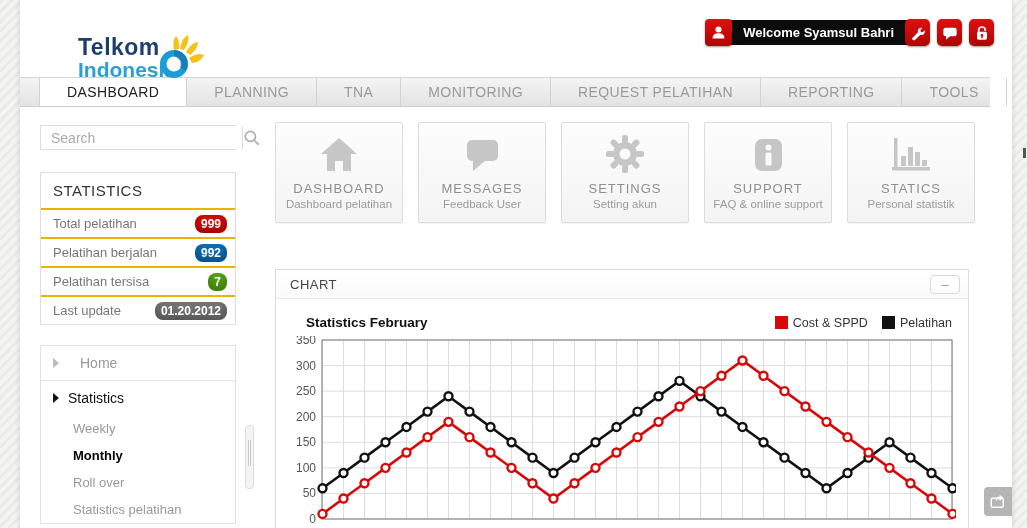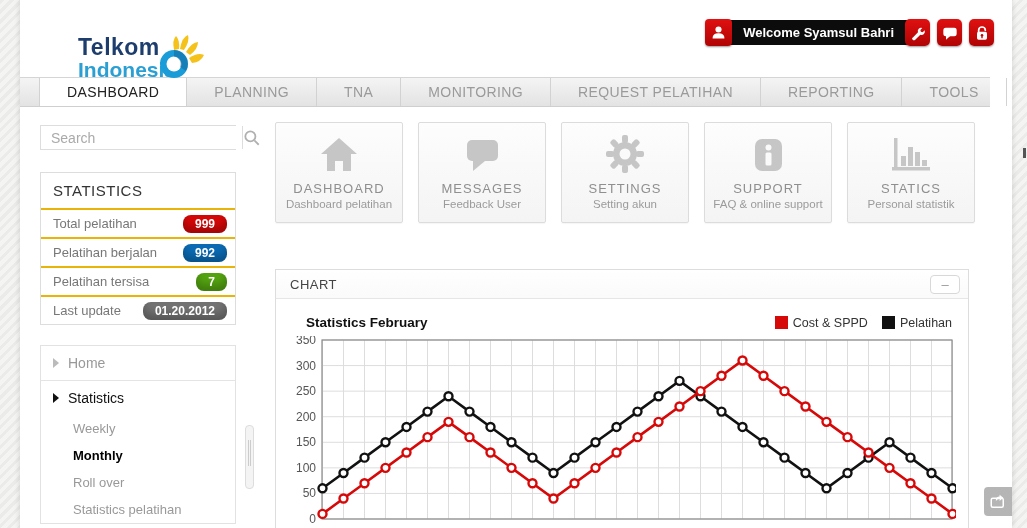--- a/index.html
+++ b/index.html
@@ -49,27 +49,27 @@
     color:#555; font-family:"Liberation Sans",sans-serif; }
   .searchbox input::placeholder { color:#aaa; }
   .search-btn { width:36px; border-left:1px solid #ddd; display:flex; align-items:center;
     justify-content:center; cursor:pointer; background:#fff; }
 
   .stats-panel { margin-top:22px; border:1px solid #ddd; background:#fff; }
   .stats-title { padding:9px 12px; font-size:15px; color:#333; letter-spacing:.5px; }
   .stat-row { display:flex; align-items:center; justify-content:space-between;
     border-top:2px solid #eab308; padding:5px 8px 5px 12px; height:29px; }
   .stat-label { font-size:13px; color:#777; }
-  .stat-badge { color:#fff; font-size:12px; font-weight:bold; padding:2px 12px;
+  .stat-badge { color:#fff; font-size:12px; font-weight:bold; padding:2px 6px;
     border-radius:8px; box-shadow:inset 0 -6px 8px rgba(0,0,0,.25); }
 
   .menu-panel { margin-top:20px; border:1px solid #e2e2e2; background:#fff; }
   .menu-item { display:flex; align-items:center; font-size:14px; cursor:pointer; }
   .menu-item.parent { padding:9px 12px; color:#999; border-top:1px solid #e4e4e4; }
-  .menu-item.parent:first-child { border-top:none; }
+  .menu-item.parent:first-child { border-top:none;gap:12px; }
   .menu-item.child { padding:6px 12px 6px 32px; font-size:13px; color:#999; }
   .menu-item.active { color:#111; }
   .menu-item.child.active { font-weight:bold; color:#000; }
   .chev { width:0; height:0; border-left:6px solid #bbb; border-top:5px solid transparent;
     border-bottom:5px solid transparent; margin-right:9px; }
   .menu-item.active .chev { border-left-color:#111; }
   .group-sep { border-top:1px solid #e4e4e4; }
 
   .sidebar-scroll { position:absolute; left:225px; top:425px; width:9px; height:64px;
     background:#f4f4f4; border:1px solid #ddd; border-radius:4px; cursor:pointer; }

